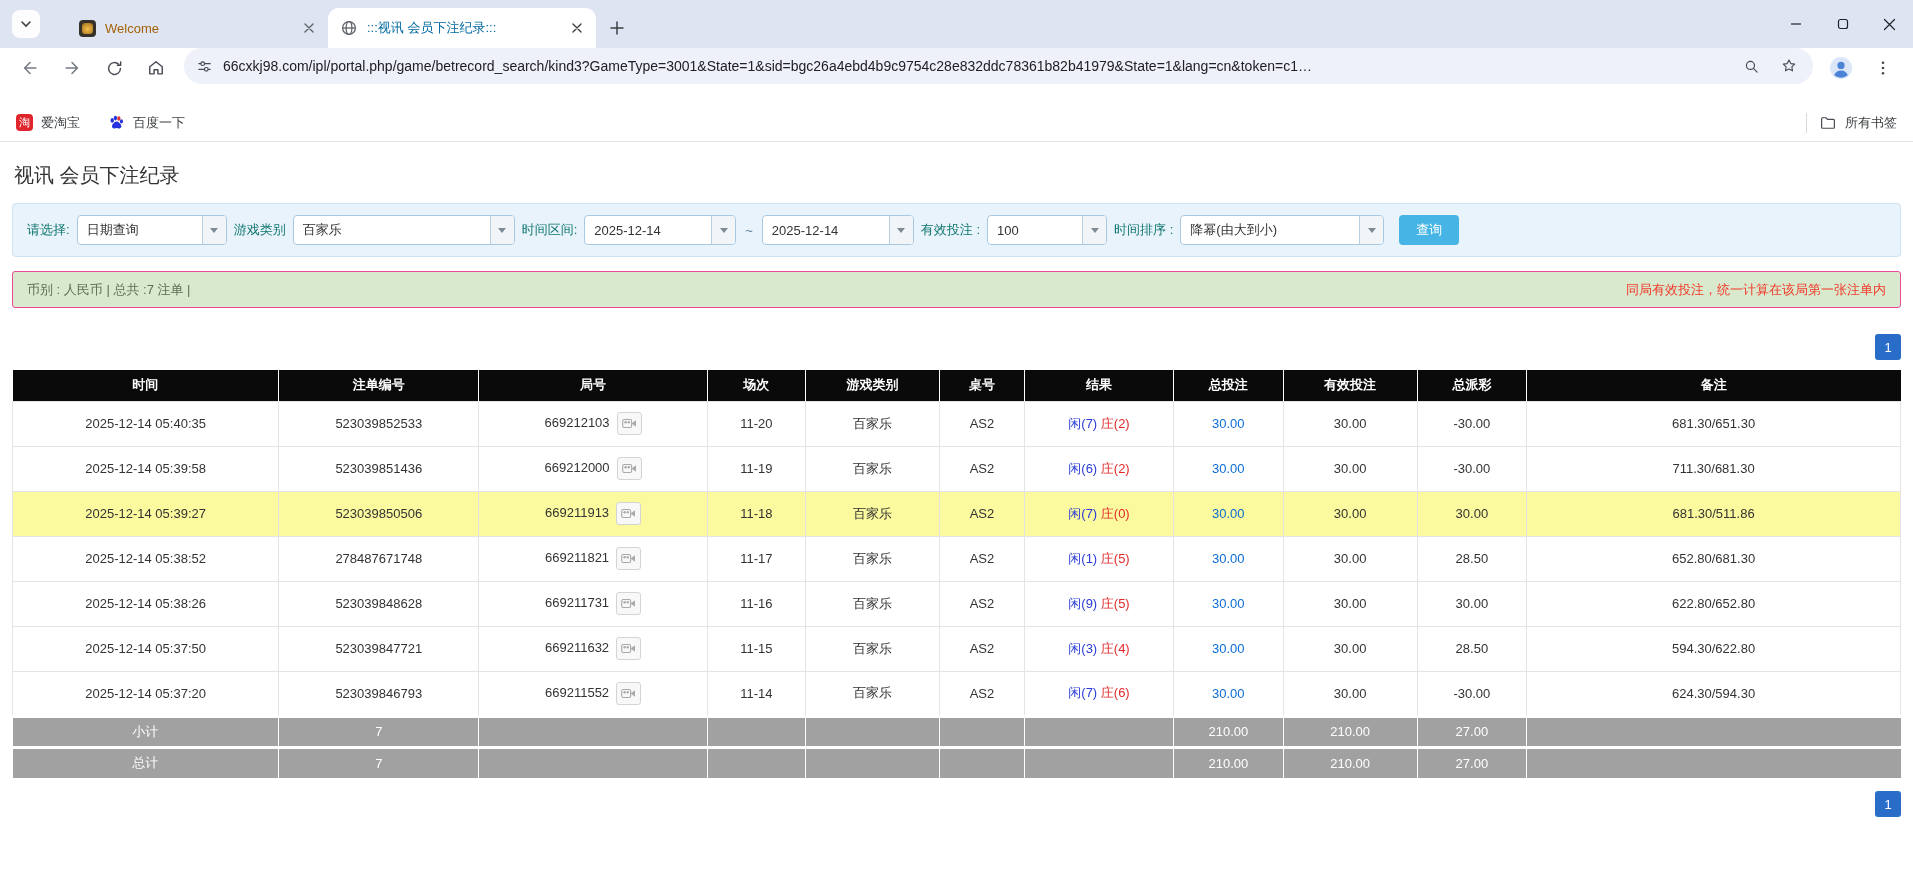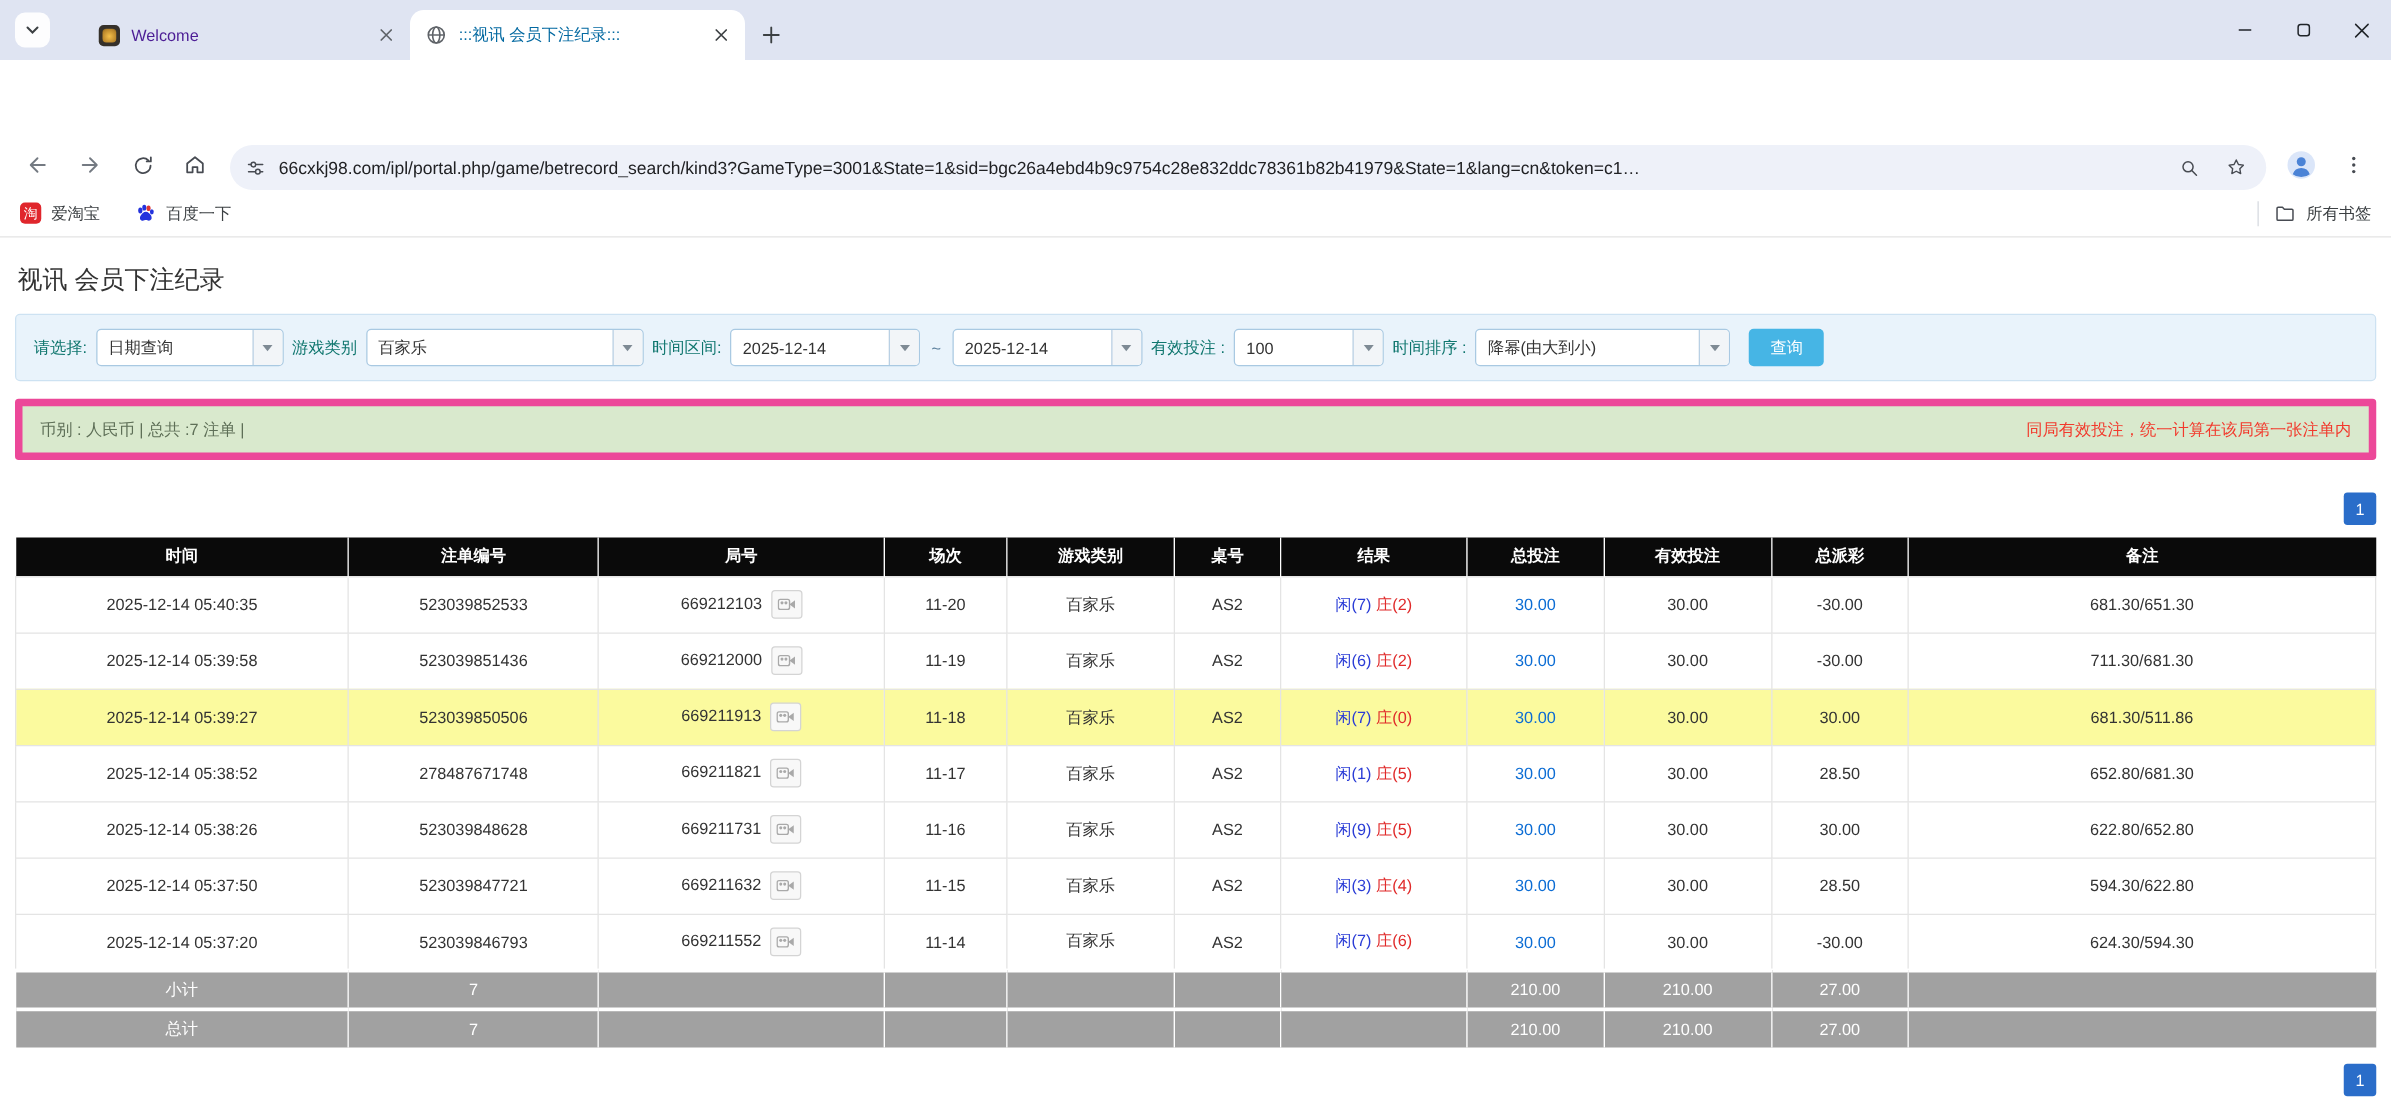--- a/index.html
+++ b/index.html
@@ -3,32 +3,32 @@
 <meta charset="utf-8">
 <style>
   * { margin:0; padding:0; box-sizing:border-box; }
   html,body { width:1913px; height:885px; overflow:hidden; background:#fff;
     font-family:"Liberation Sans","DejaVu Sans",sans-serif; }
 
   
   .tabstrip { height:48px; background:#dfe4f2; display:flex; align-items:flex-end; padding-left:12px; position:relative; }
   .tab-search { align-self:center; width:28px; height:28px; border:none; border-radius:8px; background:#fdfdfe; display:flex; align-items:center; justify-content:center; cursor:pointer; }
   .tab { height:40px; display:flex; align-items:center; gap:9px; padding:0 10px 0 12px; border-radius:11px 11px 0 0; font-size:13px; }
-  .tab.inactive { color:#4c1d95; width:262px; margin-left:26px;justify-content:flex-end; }
+  .tab.inactive { color:#a16207; width:262px; margin-left:26px;justify-content:flex-end; }
   .tab.active { background:#fff; color:#0369a1; width:268px; }
   .tab-title { flex:1; white-space:nowrap; overflow:hidden; text-overflow:ellipsis; }
   .tab-close { border:none; background:transparent; width:18px; height:18px; border-radius:50%; display:flex; align-items:center; justify-content:center; cursor:pointer; }
   .favicon { width:18px; height:18px; display:flex; align-items:center; justify-content:center; flex:none; }
   .fav-welcome { width:17px; height:17px; border-radius:4px; background:#35302a; position:relative; }
   .fav-welcome::after { content:""; position:absolute; inset:3px; border-radius:3px; background:radial-gradient(circle at 50% 55%, #f5c04a 0%, #b8842a 70%, #6b5418 100%); }
   .newtab { border:none; background:transparent; width:30px; height:30px; margin:0 0 5px 6px; display:flex; align-items:center; justify-content:center; cursor:pointer; }
   .wincontrols { margin-left:auto; align-self:stretch; display:flex; }
   .winbtn { width:47px; height:48px; border:none; background:transparent; display:flex; align-items:center; justify-content:center; cursor:pointer; }
 
-  .toolbar { height:56px; background:#fff; display:flex; align-items:flex-end; padding:0 10px; gap:2px;margin-top:48px; }
+  .toolbar { height:56px; background:#fff; display:flex; align-items:flex-start; padding:0 10px; gap:2px; }
   .navbtn { width:40px; height:40px; border:none; border-radius:50%; background:transparent; display:flex; align-items:center; justify-content:center; cursor:pointer; }
   .omnibox { flex:1; height:36px; margin:0 6px; border-radius:18px; background:#eef1f9; display:flex; align-items:center; padding:0 10px 0 12px; gap:10px; min-width:0; }
   .urltext { flex:1; font-size:14px; color:#202124; white-space:nowrap; overflow:hidden; text-overflow:ellipsis; }
   .obbtn { width:28px; height:28px; border:none; background:transparent; display:flex; align-items:center; justify-content:center; flex:none; cursor:pointer; }
 
   .bookmarks { height:38px; background:#fff; border-bottom:1px solid #e3e3e3; display:flex; align-items:center; padding:0 16px; gap:28px; }
   .bmitem { display:flex; align-items:center; gap:8px; font-size:13px; color:#3c4043; cursor:pointer; }
   .bm-tao { width:17px; height:17px; border-radius:4px; background:#e0262c; color:#fff; font-size:11px; display:flex; align-items:center; justify-content:center; }
   .bm-right { margin-left:auto; display:flex; align-items:center; gap:12px; }
   .bm-divider { width:1px; height:20px; background:#d5d9e0; }
@@ -39,21 +39,21 @@
 
   .filterbar { background:var(--filter_bg,#e9f3fb); border:1px solid #cde2f2; border-radius:4px; height:54px; display:flex; align-items:center; padding:0 14px; gap:7px; }
   .flabel { color:#0f766e; font-weight:normal; font-size:13px; white-space:nowrap; }
   .combo { height:30px; background:#fff; border:1px solid #a9c9e2; border-radius:4px; display:flex; align-items:stretch; overflow:hidden; cursor:pointer; }
   .combo-text { flex:1; display:flex; align-items:center; padding:0 9px; font-size:13px; color:#333; white-space:nowrap; }
   .combo-arrow { width:24px; border-left:1px solid #b9d0e4; background:#f2f5f8; display:flex; align-items:center; justify-content:center; }
   .tri { width:0; height:0; border-left:4px solid transparent; border-right:4px solid transparent; border-top:5px solid #7e8a94; }
   .tilde { color:#5b7f9c; font-size:13px; margin:0 2px; }
   .btn-search { background:var(--accent,#46b5e5); color:#fff; border:none; border-radius:4px; height:30px; padding:0 17px; font-size:13px; margin-left:8px; cursor:pointer; }
 
-  .infobar { margin-top:14px; background:var(--info_bg,#d9e9cd); border:6px solid #ec4899; border-radius:3px; height:49px; display:flex; align-items:center; justify-content:space-between; padding:0 14px; font-size:13px; }
+  .infobar { margin-top:14px; background:var(--info_bg,#d9e9cd); border:1px solid #ec4899; border-radius:3px; height:37px; display:flex; align-items:center; justify-content:space-between; padding:0 14px; font-size:13px; }
   .info-left { color:#5e6f57; }
   .info-right { color:var(--note_red,#f2392c); }
 
   .pagerow { display:flex; justify-content:flex-end; margin:26px 0 10px; }
   .pagerow.bottom { margin:13px 0 0; }
   .pagebtn { width:26px; height:26px; background:var(--pager,#2a6dc9); color:#fff; border:none; border-radius:3px; font-size:13px; cursor:pointer; }
 
   table.bets { width:100%; border-collapse:collapse; table-layout:fixed; font-size:13px; }
   .bets thead th { background:var(--header_bg,#0a0a0a); color:#fff; height:31px; font-weight:bold; border-right:1px solid #fff; }
   .bets thead th:last-child { border-right:none; }

